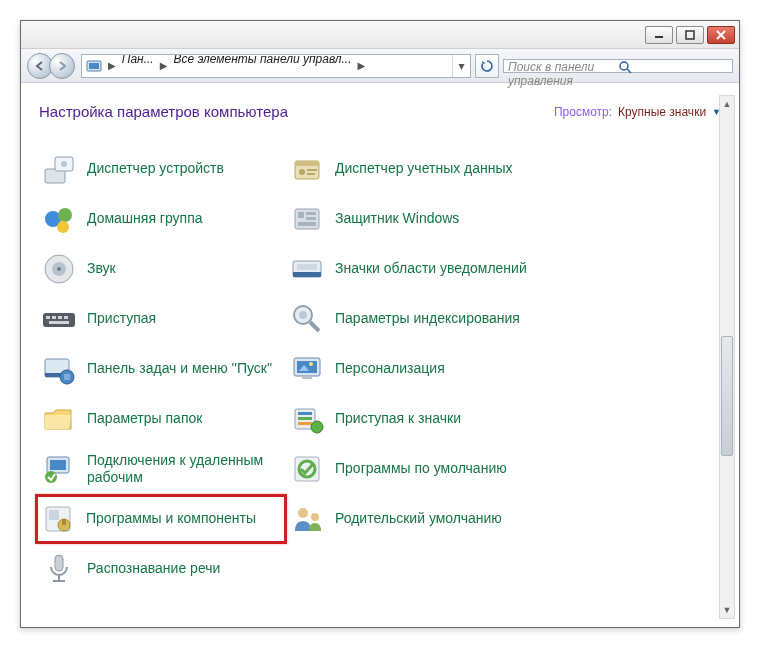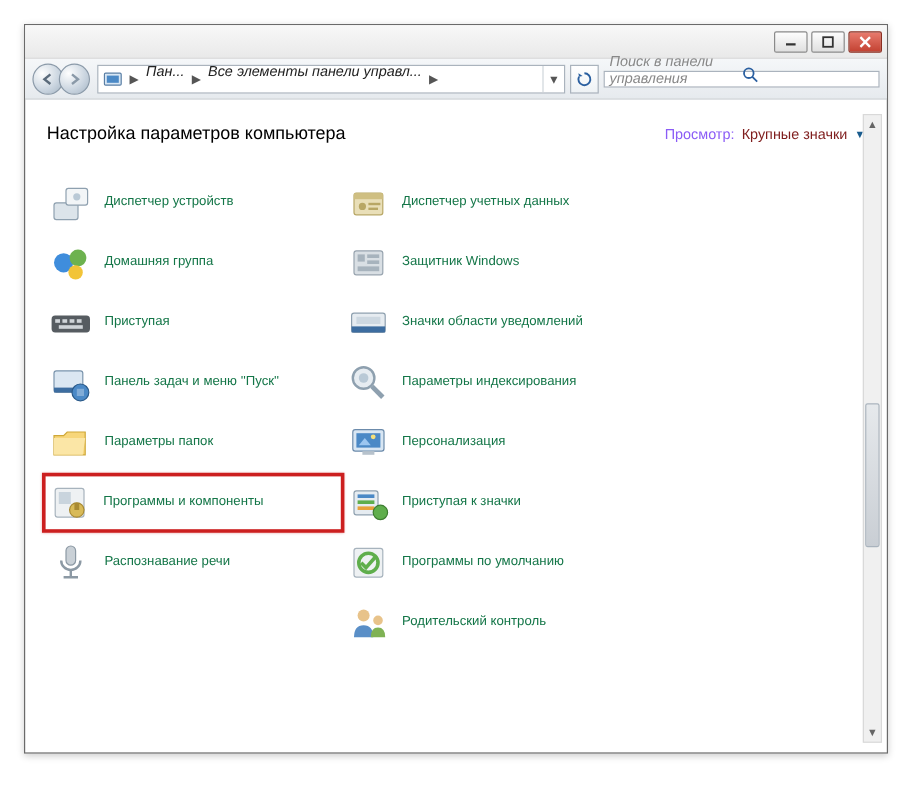--- a/index.html
+++ b/index.html
@@ -110,21 +110,21 @@
     display:flex;align-items:center;justify-content:center;
     color:#2a5fa0;
     font-size:12px;
   }
   .searchbar {
     width: 230px;
     height: 14px;
     border: 1px solid #aab3bd;
     background: #fff;
     display: flex;
-    align-items: flex-end;
+    align-items: flex-start;
     padding: 0 4px;
     color: #888;
     font-style: italic;
     font-size: 12px;
   }
   .searchbar span { flex:1; }
   .searchbar .sicn { color:#2a5fa0; font-style:normal;}
 
   
   .content {
@@ -133,21 +133,21 @@
     height: 544px;
     overflow:hidden;
   }
   .header-row {
     display: flex;
     align-items: center;
     margin-bottom: 24px;
   }
   .page-title {
     font-size: 15px;
-    color: #000000;
+    color: #4c1d95;
     flex:1;
   }
   .view-row {
     font-size: 12px;
     display:flex;
     align-items:center;
     gap:6px;
   }
   .view-row .lbl { color:#8b5cf6; }
   .view-row .link { color:#7f1d1d; }
@@ -171,21 +171,21 @@
   .item .icn {
     width: 40px;
     height: 40px;
     flex-shrink: 0;
     display:flex;
     align-items:center;
     justify-content:center;
   }
   .item .txt {
     color: #147648;
-    font-size: 11px;
+    font-size: 14px;
     line-height: 1.25;
   }
   .item.highlight {
     border: 3px solid #cc1f1f;
     border-radius: 0;
     padding: 0 6px 0 0;
     margin-left: -4px;
     box-shadow: 0 0 2px rgba(204,31,31,0.4);
   }
 
@@ -319,20 +319,30 @@
                 <circle cx="12" cy="18" r="8" fill="#3f8ddc"></circle>
                 <circle cx="24" cy="14" r="7" fill="#6db24f"></circle>
                 <circle cx="22" cy="26" r="6" fill="#f2c438"></circle>
               </svg>
             </div>
             <div class="txt">Домашняя группа</div>
           </div>
           <div class="item">
             <div class="icn">
               <svg width="36" height="36">
+                <circle cx="18" cy="18" r="14" fill="#e4e8eb" stroke="#99a6b1"></circle>
+                <circle cx="18" cy="18" r="7" fill="#b6c2cc"></circle>
+                <circle cx="18" cy="18" r="2" fill="#6e7d8a"></circle>
+              </svg>
+            </div>
+            <div class="txt">Звук</div>
+          </div>
+          <div class="item">
+            <div class="icn">
+              <svg width="36" height="36">
                 <rect x="2" y="12" width="32" height="14" rx="3" fill="#565c61"></rect>
                 <rect x="5" y="15" width="4" height="3" fill="#cfd4d8"></rect>
                 <rect x="11" y="15" width="4" height="3" fill="#cfd4d8"></rect>
                 <rect x="17" y="15" width="4" height="3" fill="#cfd4d8"></rect>
                 <rect x="23" y="15" width="4" height="3" fill="#cfd4d8"></rect>
                 <rect x="8" y="20" width="20" height="3" fill="#cfd4d8"></rect>
               </svg>
             </div>
             <div class="txt">Приступая</div>
           </div>
@@ -349,20 +359,31 @@
           </div>
           <div class="item">
             <div class="icn">
               <svg width="36" height="36">
                 <path d="M4 12 L12 12 L15 9 L30 9 L30 28 L4 28 Z" fill="#f7d67a" stroke="#cfa838"></path>
                 <path d="M4 14 L30 14 L28 28 L4 28 Z" fill="#fbe6a6"></path>
               </svg>
             </div>
             <div class="txt">Параметры папок</div>
           </div>
+          <div class="item">
+            <div class="icn">
+              <svg width="36" height="36">
+                <rect x="6" y="6" width="22" height="16" rx="2" fill="#d8e6f3" stroke="#6c8bab"></rect>
+                <rect x="9" y="9" width="16" height="10" fill="#4b89c6"></rect>
+                <circle cx="10" cy="26" r="6" fill="#5fae4c"></circle>
+                <path d="M7 26 L10 29 L14 23" fill="none" stroke="#fff" stroke-width="2"></path>
+              </svg>
+            </div>
+            <div class="txt">Подключения к удаленным рабочим</div>
+          </div>
           <div class="item highlight">
             <div class="icn">
               <svg width="36" height="36">
                 <rect x="6" y="6" width="24" height="24" rx="2" fill="#eef1f3" stroke="#a7b3bd"></rect>
                 <rect x="9" y="9" width="10" height="10" fill="#c9d4dd"></rect>
                 <circle cx="24" cy="24" r="6" fill="#d8ba58" stroke="#a88a32"></circle>
                 <rect x="22" y="18" width="4" height="6" fill="#a88a32"></rect>
               </svg>
             </div>
             <div class="txt">Программы и компоненты</div>
@@ -460,21 +481,21 @@
           </div>
           <div class="item">
             <div class="icn">
               <svg width="36" height="36">
                 <circle cx="14" cy="12" r="5" fill="#e8c38a"></circle>
                 <path d="M6 30 Q6 20 14 20 Q22 20 22 30 Z" fill="#5a8fc7"></path>
                 <circle cx="26" cy="16" r="4" fill="#e8c38a"></circle>
                 <path d="M20 30 Q20 22 26 22 Q32 22 32 30 Z" fill="#7fb254"></path>
               </svg>
             </div>
-            <div class="txt">Родительский контроль</div>
+            <div class="txt">Родительский умолчанию</div>
           </div>
         </div>
     </div>
 
     <div class="scrollbar">
       <div class="scroll-arr">▲</div>
       <div class="scroll-thumb"></div>
       <div class="scroll-arr" style="position:absolute;bottom:0;left:0;right:0;">▼</div>
     </div>
   </div>

